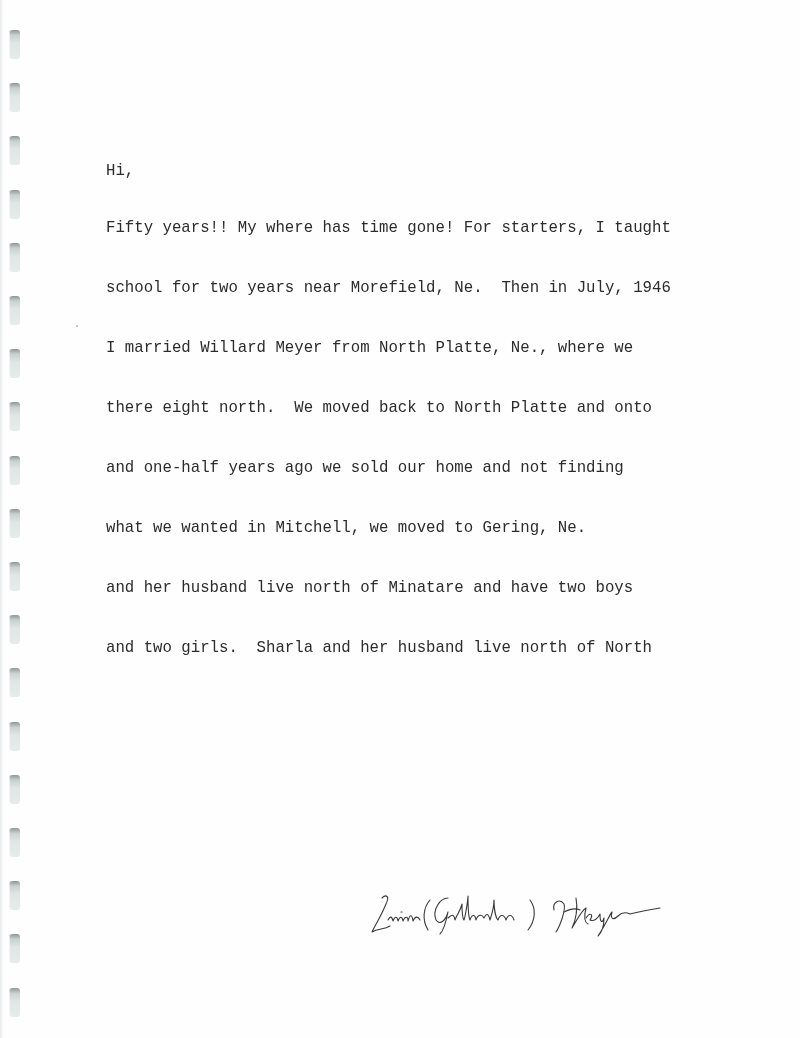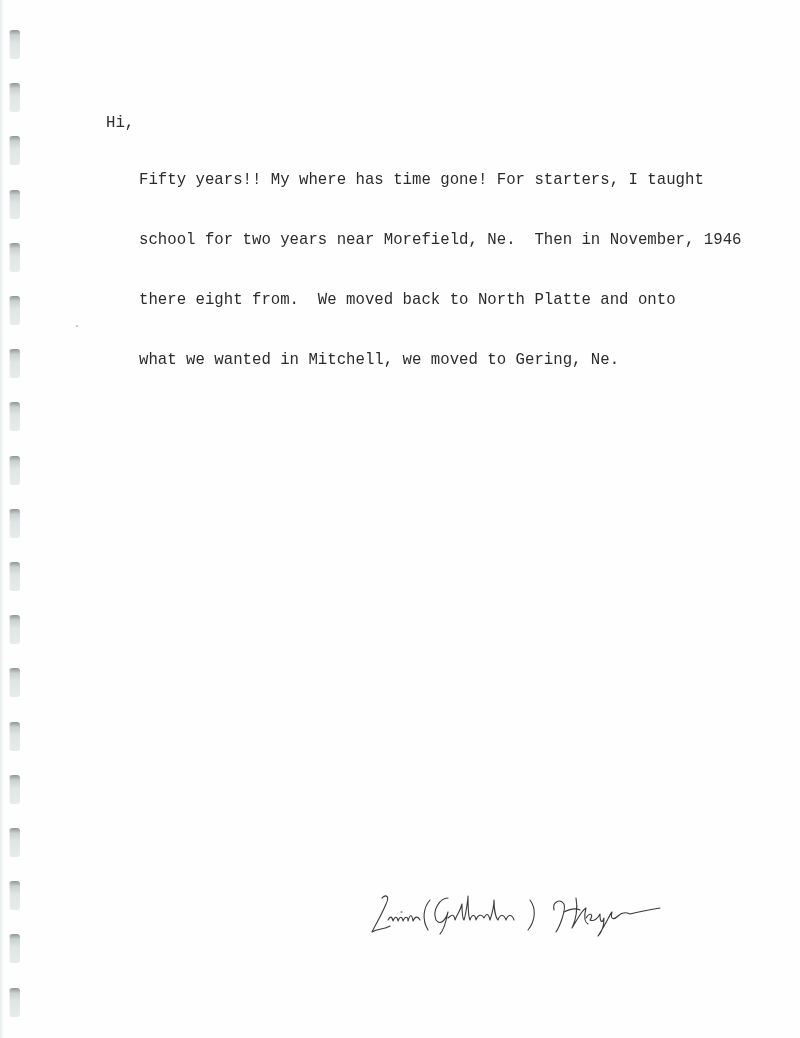--- a/index.html
+++ b/index.html
@@ -45,25 +45,25 @@
       width: 620px;
       font-family: "Liberation Mono", "DejaVu Sans Mono", monospace;
       font-size: 15.7px;
       color: #2b2b2b;
       letter-spacing: 0;
       white-space: pre;
     }
     .greeting {
       height: 17px;
       line-height: 17px;
+      margin-top: 48px;
     }
     .line {
       height: 24px;
       line-height: 24px;
-      margin-left: 33px;
     }
     .signature {
       position: absolute;
       left: 368px;
       top: 890px;
       width: 360px;
       height: 50px;
     }
     .signature svg {
       width: 100%;
@@ -104,23 +104,27 @@
     <div class="hole" style="top: 881.2px;"></div>
     <div class="hole" style="top: 934.4px;"></div>
     <div class="hole" style="top: 987.6px;"></div>
   </div>
 
 <div class="speck"></div>
 
 <div class="letter">
   <div class="greeting">Hi,</div>
   <div class="line">Fifty years!! My where has time gone! For starters, I taught</div>
-  <div class="line">school for two years near Morefield, Ne.  Then in November, 1946</div>
-  <div class="line">there eight from.  We moved back to North Platte and onto</div>
+  <div class="line">school for two years near Morefield, Ne.  Then in July, 1946</div>
+  <div class="line">I married Willard Meyer from North Platte, Ne., where we</div>
+  <div class="line">there eight north.  We moved back to North Platte and onto</div>
+  <div class="line">and one-half years ago we sold our home and not finding</div>
   <div class="line">what we wanted in Mitchell, we moved to Gering, Ne.</div>
+  <div class="line">and her husband live north of Minatare and have two boys</div>
+  <div class="line">and two girls.  Sharla and her husband live north of North</div>
   
   
   
   
   
   
   
   
   
   

